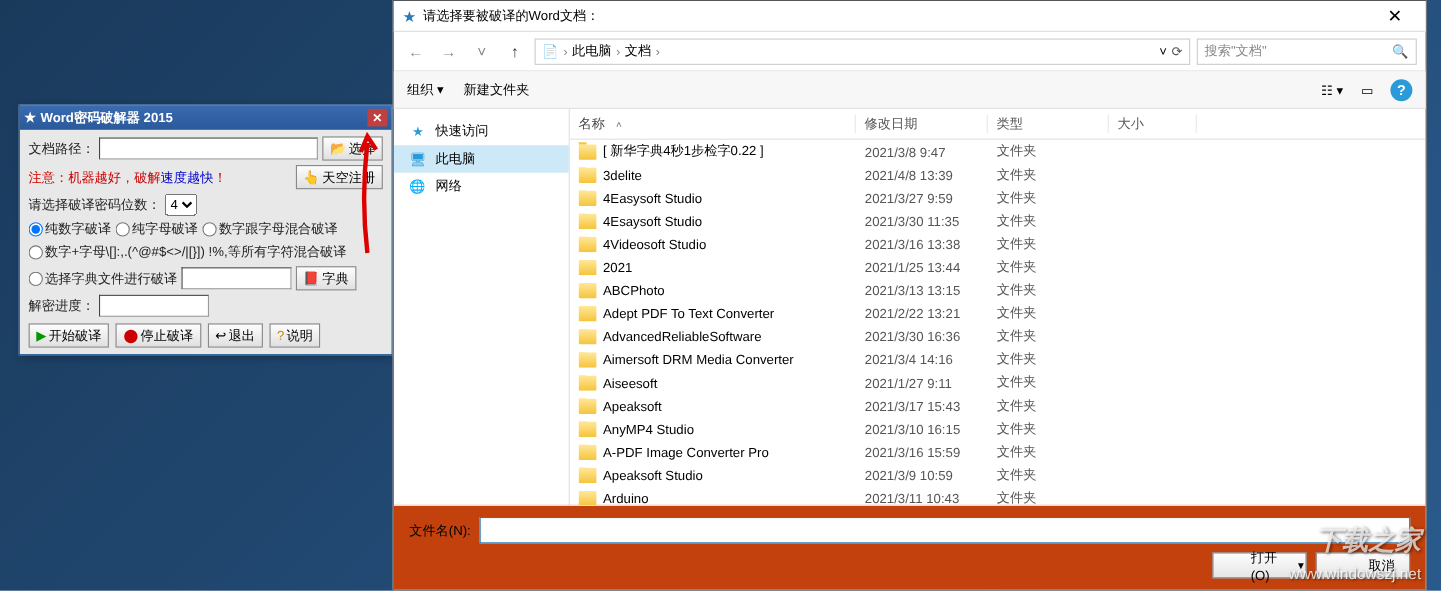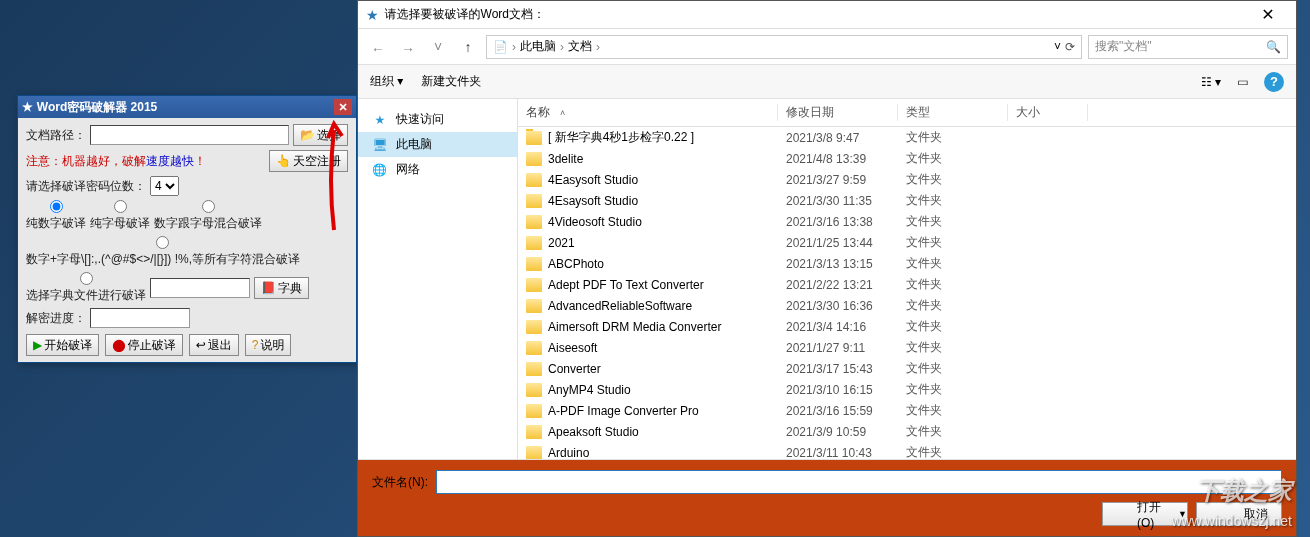--- a/index.html
+++ b/index.html
@@ -11,21 +11,21 @@
 .cracker-titlebar .star { color: #fff; margin-right: 4px; }
 .cracker-close { margin-left: auto; width: 18px; height: 16px; background: #c04040; color: #fff; display: flex; align-items: center; justify-content: center; font-size: 11px; cursor: pointer; }
 .cracker-body { padding: 6px 8px; font-size: 12px; color: #222; }
 .cracker-row { display: flex; align-items: center; margin-bottom: 4px; gap: 4px; }
 .cracker-row input[type=text] { border: 1px inset #999; height: 20px; padding: 0 2px; font-size: 12px; }
 .cracker-btn { display: inline-flex; align-items: center; gap: 2px; padding: 2px 6px; background: linear-gradient(to bottom, #fdfdfd, #e0e0e0); border: 1px solid #888; font-size: 12px; cursor: pointer; height: 22px; }
 .cracker-btn .ico { font-size: 12px; }
 .cracker-body .warn { color: #c00; }
 .cracker-body .blue { color: #00c; margin-top: 32px; }
 .cracker-body select { font-size: 12px; height: 20px; }
-.cracker-body label { font-size: 12px; display: inline-flex; align-items: center; gap: 2px; flex-direction: column; }
+.cracker-body label { font-size: 12px; display: inline-flex; align-items: center; gap: 2px; }
 .cracker-btns { display: flex; gap: 6px; margin-top: 6px; }
 .red-arrow { position: absolute; left: 326px; top: 120px; pointer-events: none; }
 .red-arrow svg { overflow: visible; }
 
 
 .file-dialog { position: absolute; left: 357px; top: 0; width: 940px; height: 537px; background: #fff; border: 1px solid #555; display: flex; flex-direction: column; }
 .fd-titlebar { height: 28px; background: #fff; display: flex; align-items: center; padding: 0 8px; font-size: 12px; border-bottom: 1px solid #ddd; }
 .fd-titlebar .star { color: #2a7ab8; margin-right: 6px; font-size: 14px; }
 .fd-close { margin-left: auto; width: 40px; height: 24px; display: flex; align-items: center; justify-content: center; font-size: 16px; cursor: pointer; }
 .fd-nav { height: 36px; display: flex; align-items: center; padding: 0 8px; gap: 6px; border-bottom: 1px solid #e0e0e0; }
@@ -320,21 +320,21 @@
               <span class="folder-icon"></span>
               <span>Aiseesoft</span>
             </div>
             <div class="col col-date">2021/1/27 9:11</div>
             <div class="col col-type">文件夹</div>
             <div class="col col-size"></div>
           </div>
           <div class="fd-row">
             <div class="col col-name">
               <span class="folder-icon"></span>
-              <span>Converter</span>
+              <span>Apeaksoft</span>
             </div>
             <div class="col col-date">2021/3/17 15:43</div>
             <div class="col col-type">文件夹</div>
             <div class="col col-size"></div>
           </div>
           <div class="fd-row">
             <div class="col col-name">
               <span class="folder-icon"></span>
               <span>AnyMP4 Studio</span>
             </div>

